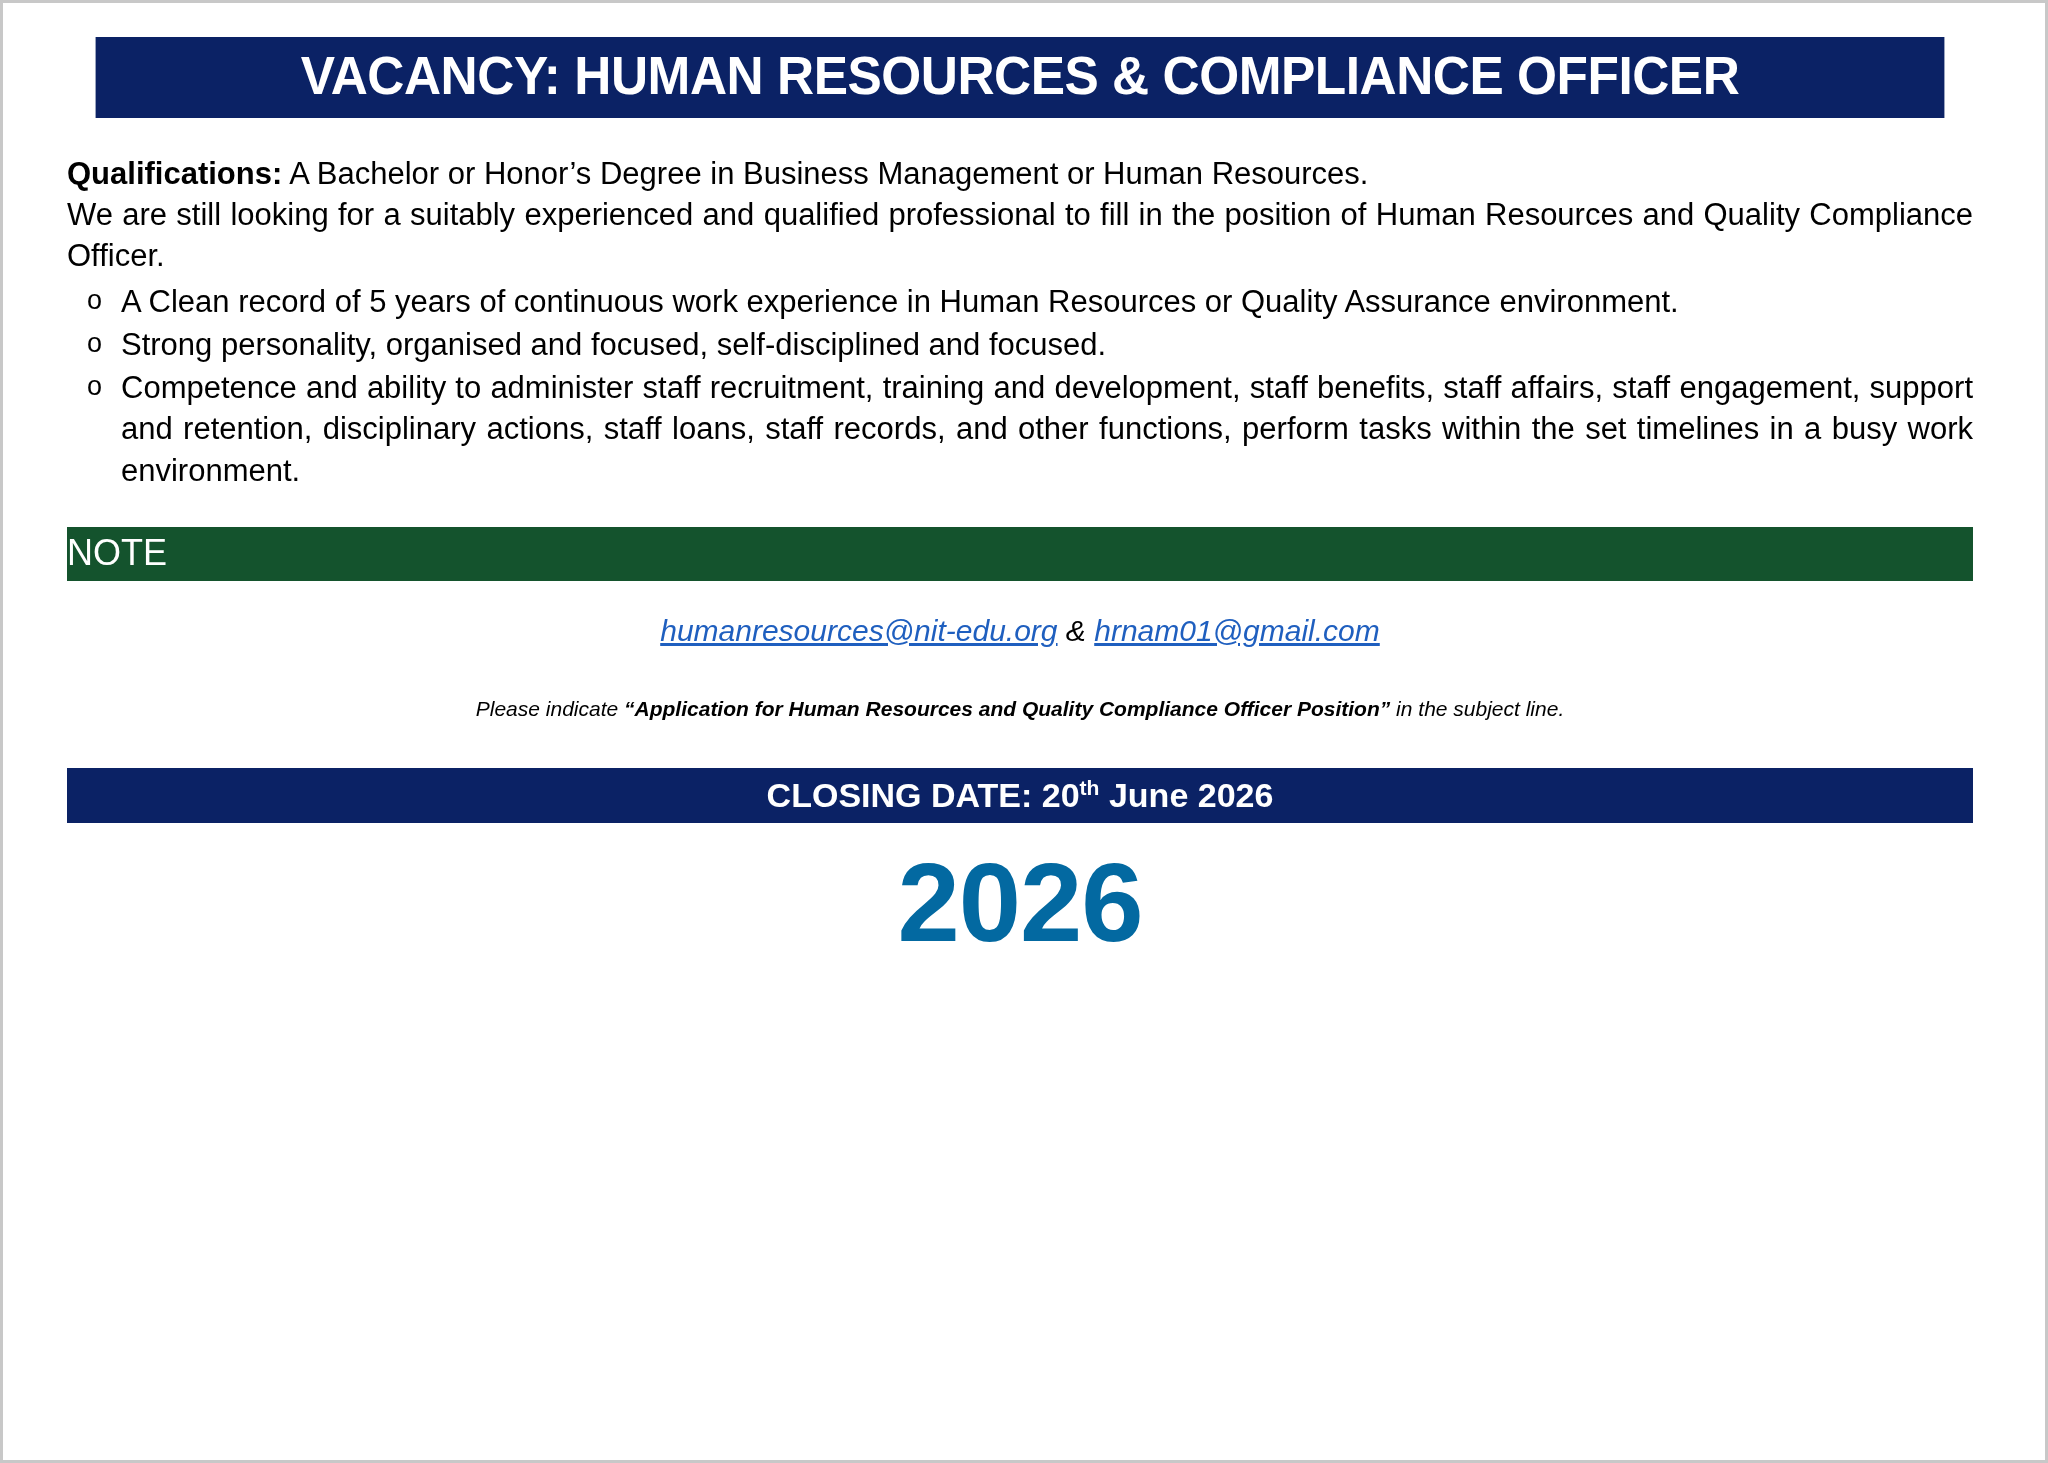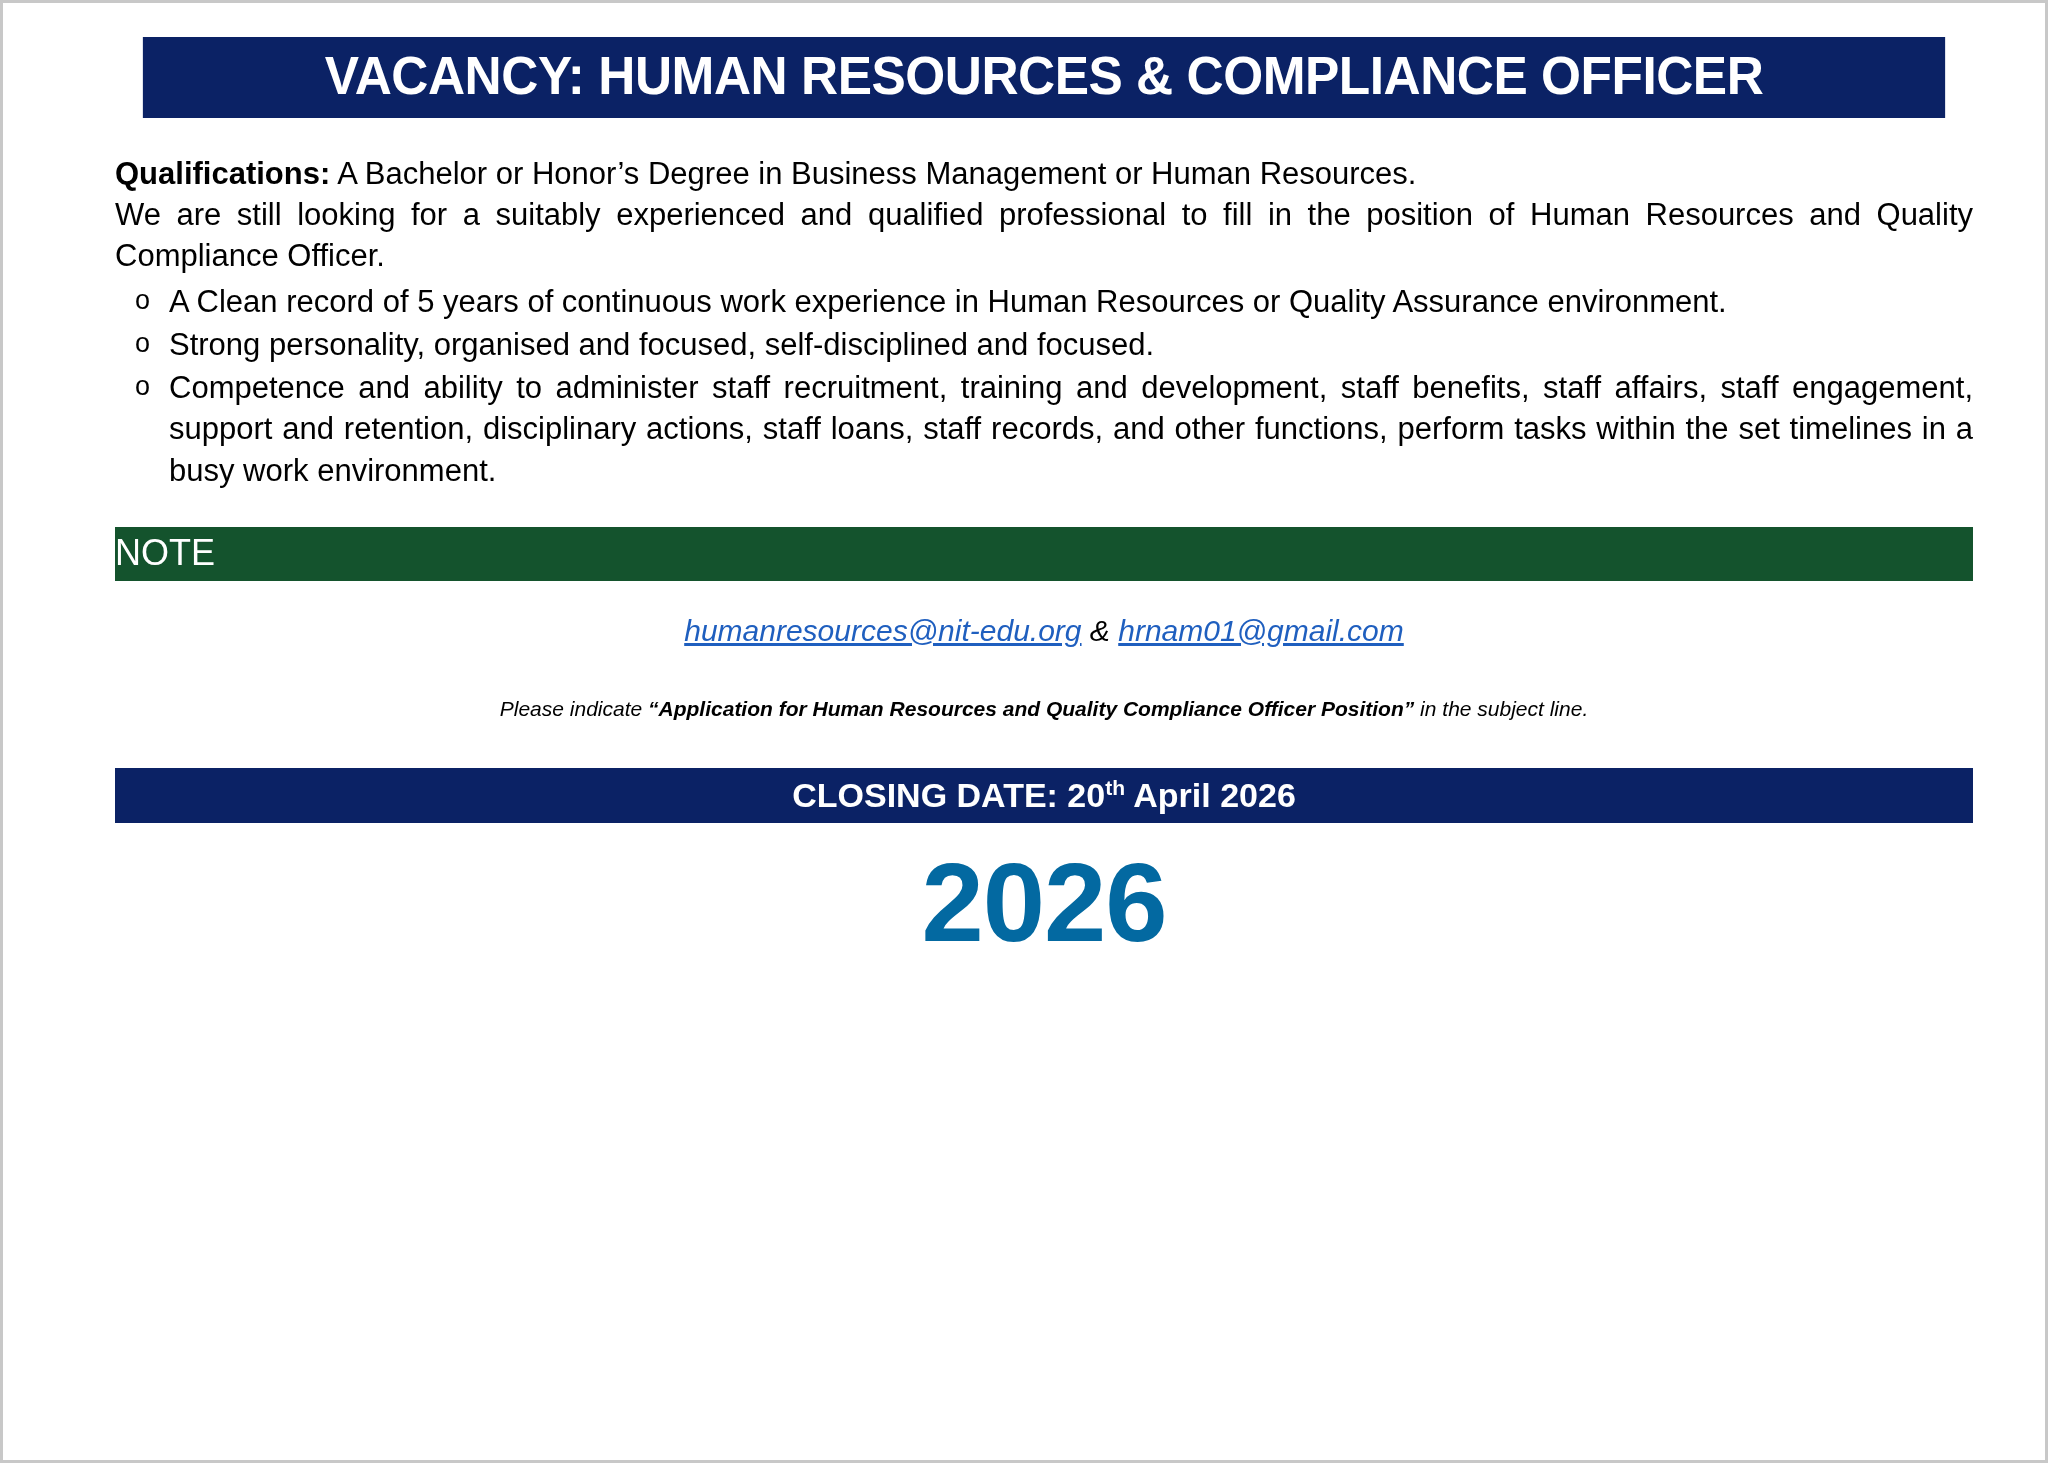--- a/index.html
+++ b/index.html
@@ -17,21 +17,21 @@
   .page {
     box-sizing: border-box;
     width: 2048px;
     height: 1463px;
     border: 3px solid #c8c8c8;
     padding: 0;
     position: relative;
     background: #ffffff;
   }
   .inner {
-    padding: 34px 72px 0 112px;
+    padding: 34px 72px 0 64px;
   }
   .title-bar {
     background: #0b2265;
     color: #ffffff;
     text-align: center;
     font-size: 53px;
     font-weight: bold;
     letter-spacing: -0.5px;
     padding: 12px 0 16px 0;
     line-height: 1.0;
@@ -174,18 +174,18 @@
     <div class="note-bar">NOTE</div>
 
     <div class="note-body">
       <div class="email-line">
         <a class="email" href="#">humanresources@nit-edu.org</a><span> &amp; </span><a class="email" href="#">hrnam01@gmail.com</a>
       </div>
     </div>
 
     <div class="indicate"><span>Please indicate </span><b>“Application for Human Resources and Quality Compliance Officer Position”</b><span> in the subject line.</span></div>
 
-    <div class="closing-bar"><span>CLOSING DATE: 20</span><sup>th</sup><span> April 2026</span></div>
+    <div class="closing-bar"><span>CLOSING DATE: 20</span><sup>th</sup><span> June 2026</span></div>
 
     <div class="year">2026</div>
 
   </div>
 </div>
 
 </body></html>

